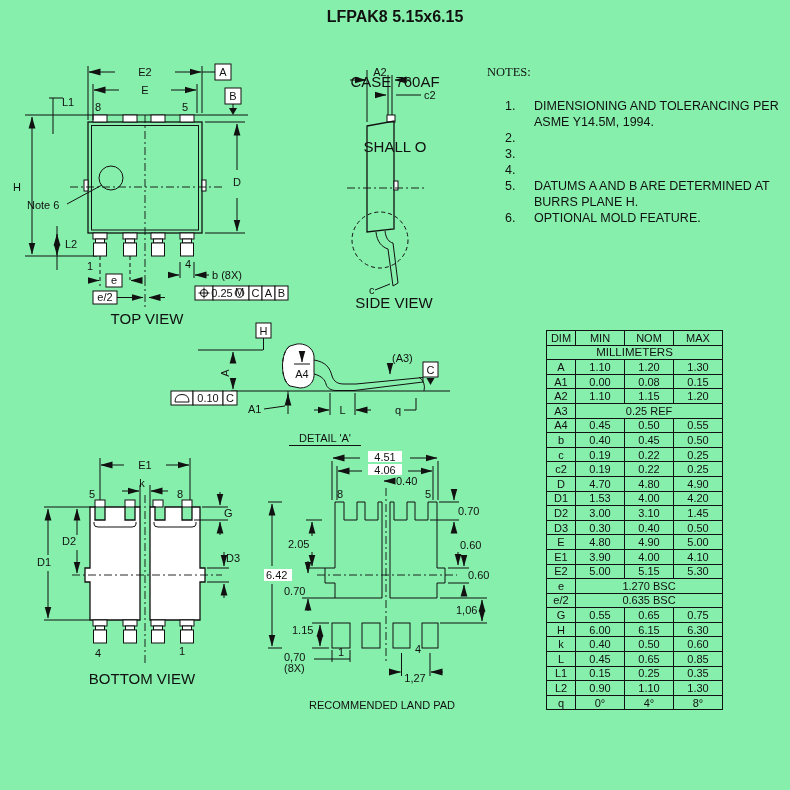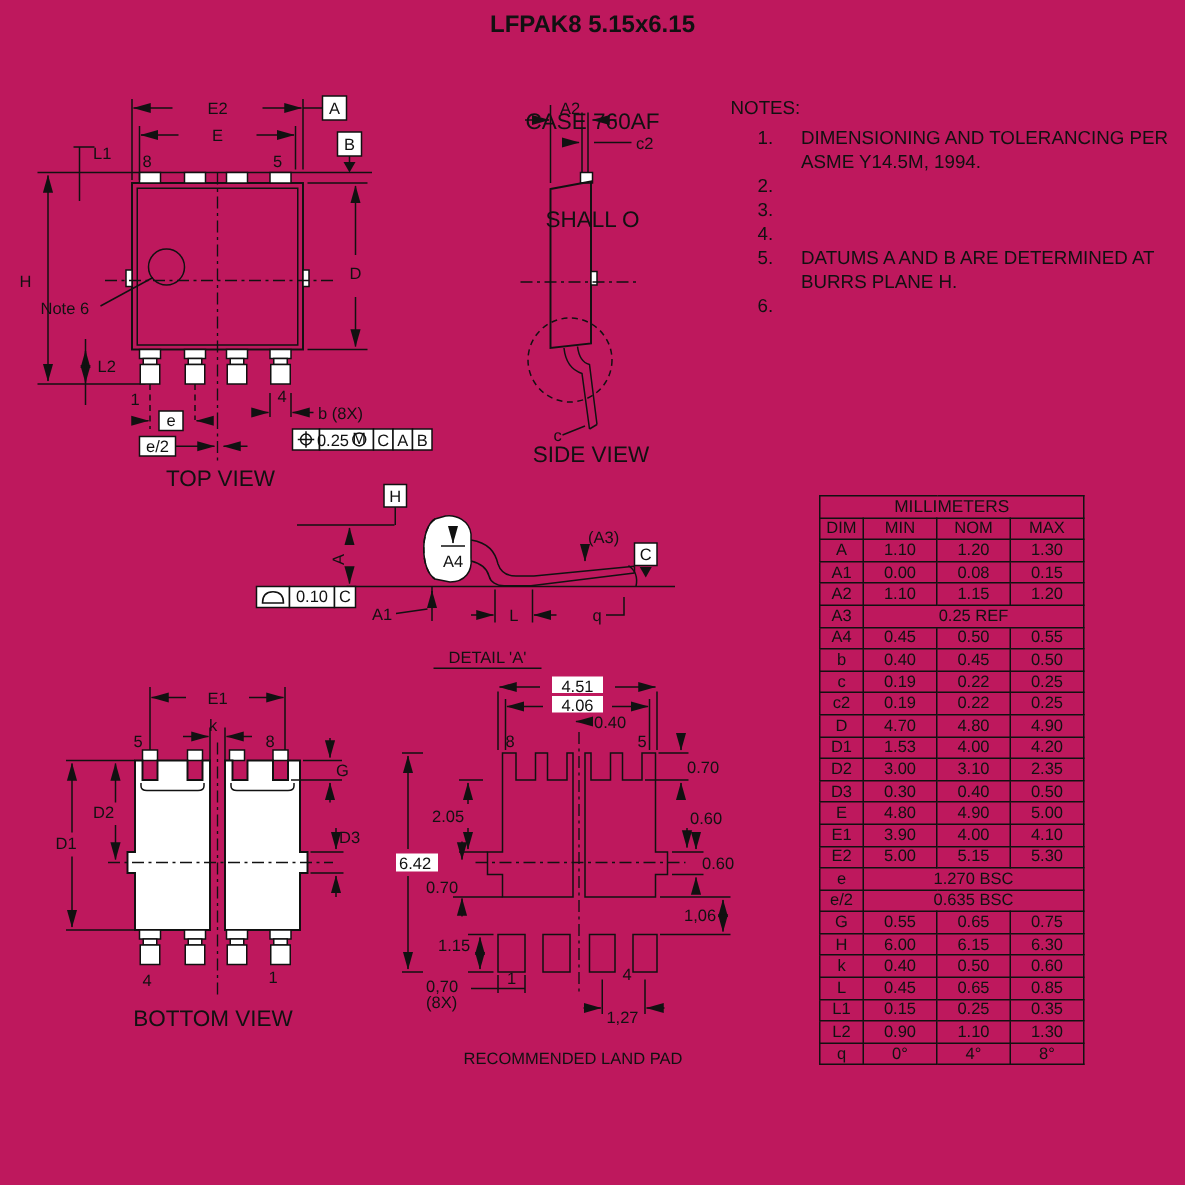--- a/index.html
+++ b/index.html
@@ -1,25 +1,25 @@
 <!DOCTYPE html>
 <html><head>
 <meta charset="utf-8">
 <style>
   html,body{margin:0;padding:0;background:#fff;}
-  .sheet{position:relative;width:790px;height:790px;background:#be185d;overflow:hidden;
+  .sheet{position:relative;width:790px;height:790px;background:#86efac;overflow:hidden;
          font-family:"Liberation Sans",sans-serif;color:#111;}
   .abs{position:absolute;}
   
   .title{left:0;top:8px;width:790px;text-align:center;line-height:17px;}
   .title .t1{font-size:16px;font-weight:bold;}
   .title .t2,.title .t3{font-size:15px;margin-top:48px;}
   
   .notes{left:487px;top:64px;width:300px;font-size:12.5px;line-height:16px;}
-  .notes .nh{margin-bottom:4px;}
+  .notes .nh{margin-bottom:18px;font-family:Liberation Serif, serif;}
   .note-item{display:flex;align-items:flex-start;}
   .note-num{width:29px;margin-left:18px;flex:0 0 auto;}
   .note-text{width:252px;}
   
   .dim-table{left:546px;top:330px;}
   table.dims{border-collapse:collapse;table-layout:fixed;}
   table.dims th,table.dims td{border:1px solid #111;font-size:11px;font-weight:normal;
      text-align:center;padding:0;height:13.6px;line-height:12px;white-space:nowrap;}
   table.dims .c-dim{width:28px;}
   table.dims .c-val{width:48px;}
@@ -219,20 +219,21 @@
         </div>
         <div class="note-item">
           <div class="note-num">4.</div>
         </div>
         <div class="note-item">
           <div class="note-num">5.</div>
           <div class="note-text">DATUMS A AND B ARE DETERMINED AT BURRS PLANE H.</div>
         </div>
         <div class="note-item">
           <div class="note-num">6.</div>
+          <div class="note-text">OPTIONAL MOLD FEATURE.</div>
         </div>
       </div>
   </div>
 
   <svg class="abs" style="left:168px;top:318px" width="294" height="134" viewBox="0 0 294 134">
     <rect class="ln fw" x="88" y="5" width="15" height="15"></rect>
     <text x="95.5" y="16.5" text-anchor="middle">H</text>
     <path class="ln" d="M95.5,20 V32"></path>
     <path class="ln" d="M30,32 H95"></path>
 
@@ -448,28 +449,28 @@
     <path class="ln" d="M127,224 L138.5,224" marker-end="url(#ar)"></path>
     <path class="ln" d="M181,224 L169,224" marker-end="url(#ar)"></path>
     <text x="153" y="234" text-anchor="middle" font-size="10.5">1,27</text>
     <text x="120" y="261" text-anchor="middle" font-size="14.5">RECOMMENDED LAND PAD</text>
   </svg>
 
   <div class="abs dim-table">
     <table class="dims">
       <thead>
         <tr>
-            <th colspan="4" class="ttl">MILLIMETERS</th>
-          </tr>
-        <tr>
           <th class="c-dim">DIM</th>
           <th class="c-val">MIN</th>
           <th class="c-val">NOM</th>
           <th class="c-val">MAX</th>
         </tr>
+        <tr>
+            <th colspan="4" class="ttl">MILLIMETERS</th>
+          </tr>
       </thead>
       <tbody>
           <tr>
             <td class="c-dim">A</td>
             <td class="c-val">1.10</td>
             <td class="c-val">1.20</td>
             <td class="c-val">1.30</td>
           </tr>
           <tr>
             <td class="c-dim">A1</td>
@@ -520,21 +521,21 @@
           <tr>
             <td class="c-dim">D1</td>
             <td class="c-val">1.53</td>
             <td class="c-val">4.00</td>
             <td class="c-val">4.20</td>
           </tr>
           <tr>
             <td class="c-dim">D2</td>
             <td class="c-val">3.00</td>
             <td class="c-val">3.10</td>
-            <td class="c-val">2.35</td>
+            <td class="c-val">1.45</td>
           </tr>
           <tr>
             <td class="c-dim">D3</td>
             <td class="c-val">0.30</td>
             <td class="c-val">0.40</td>
             <td class="c-val">0.50</td>
           </tr>
           <tr>
             <td class="c-dim">E</td>
             <td class="c-val">4.80</td>

